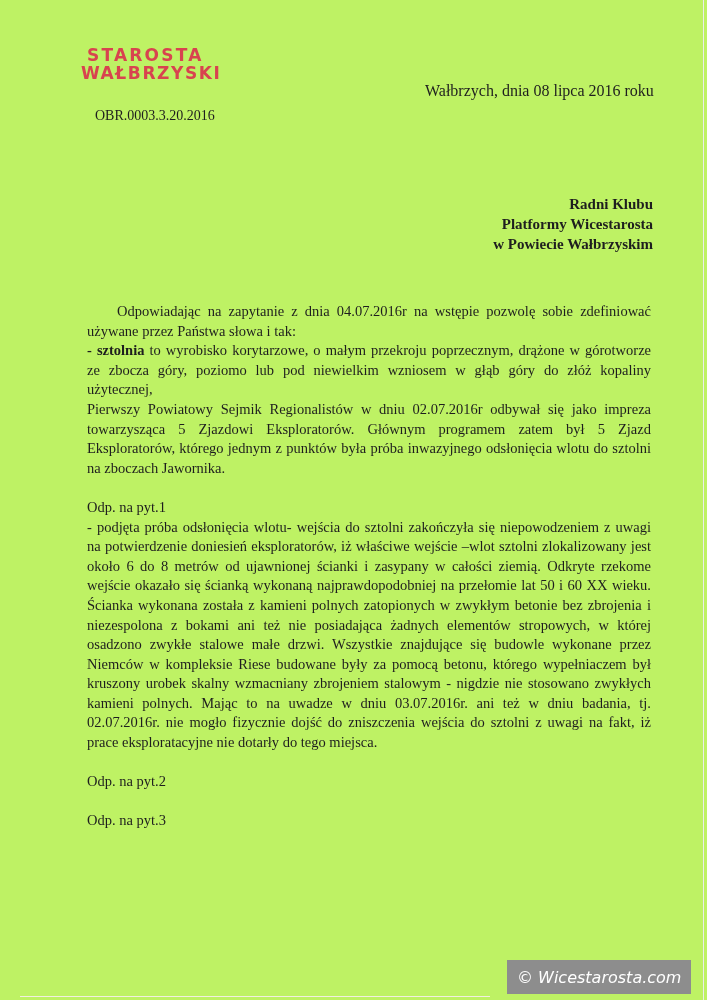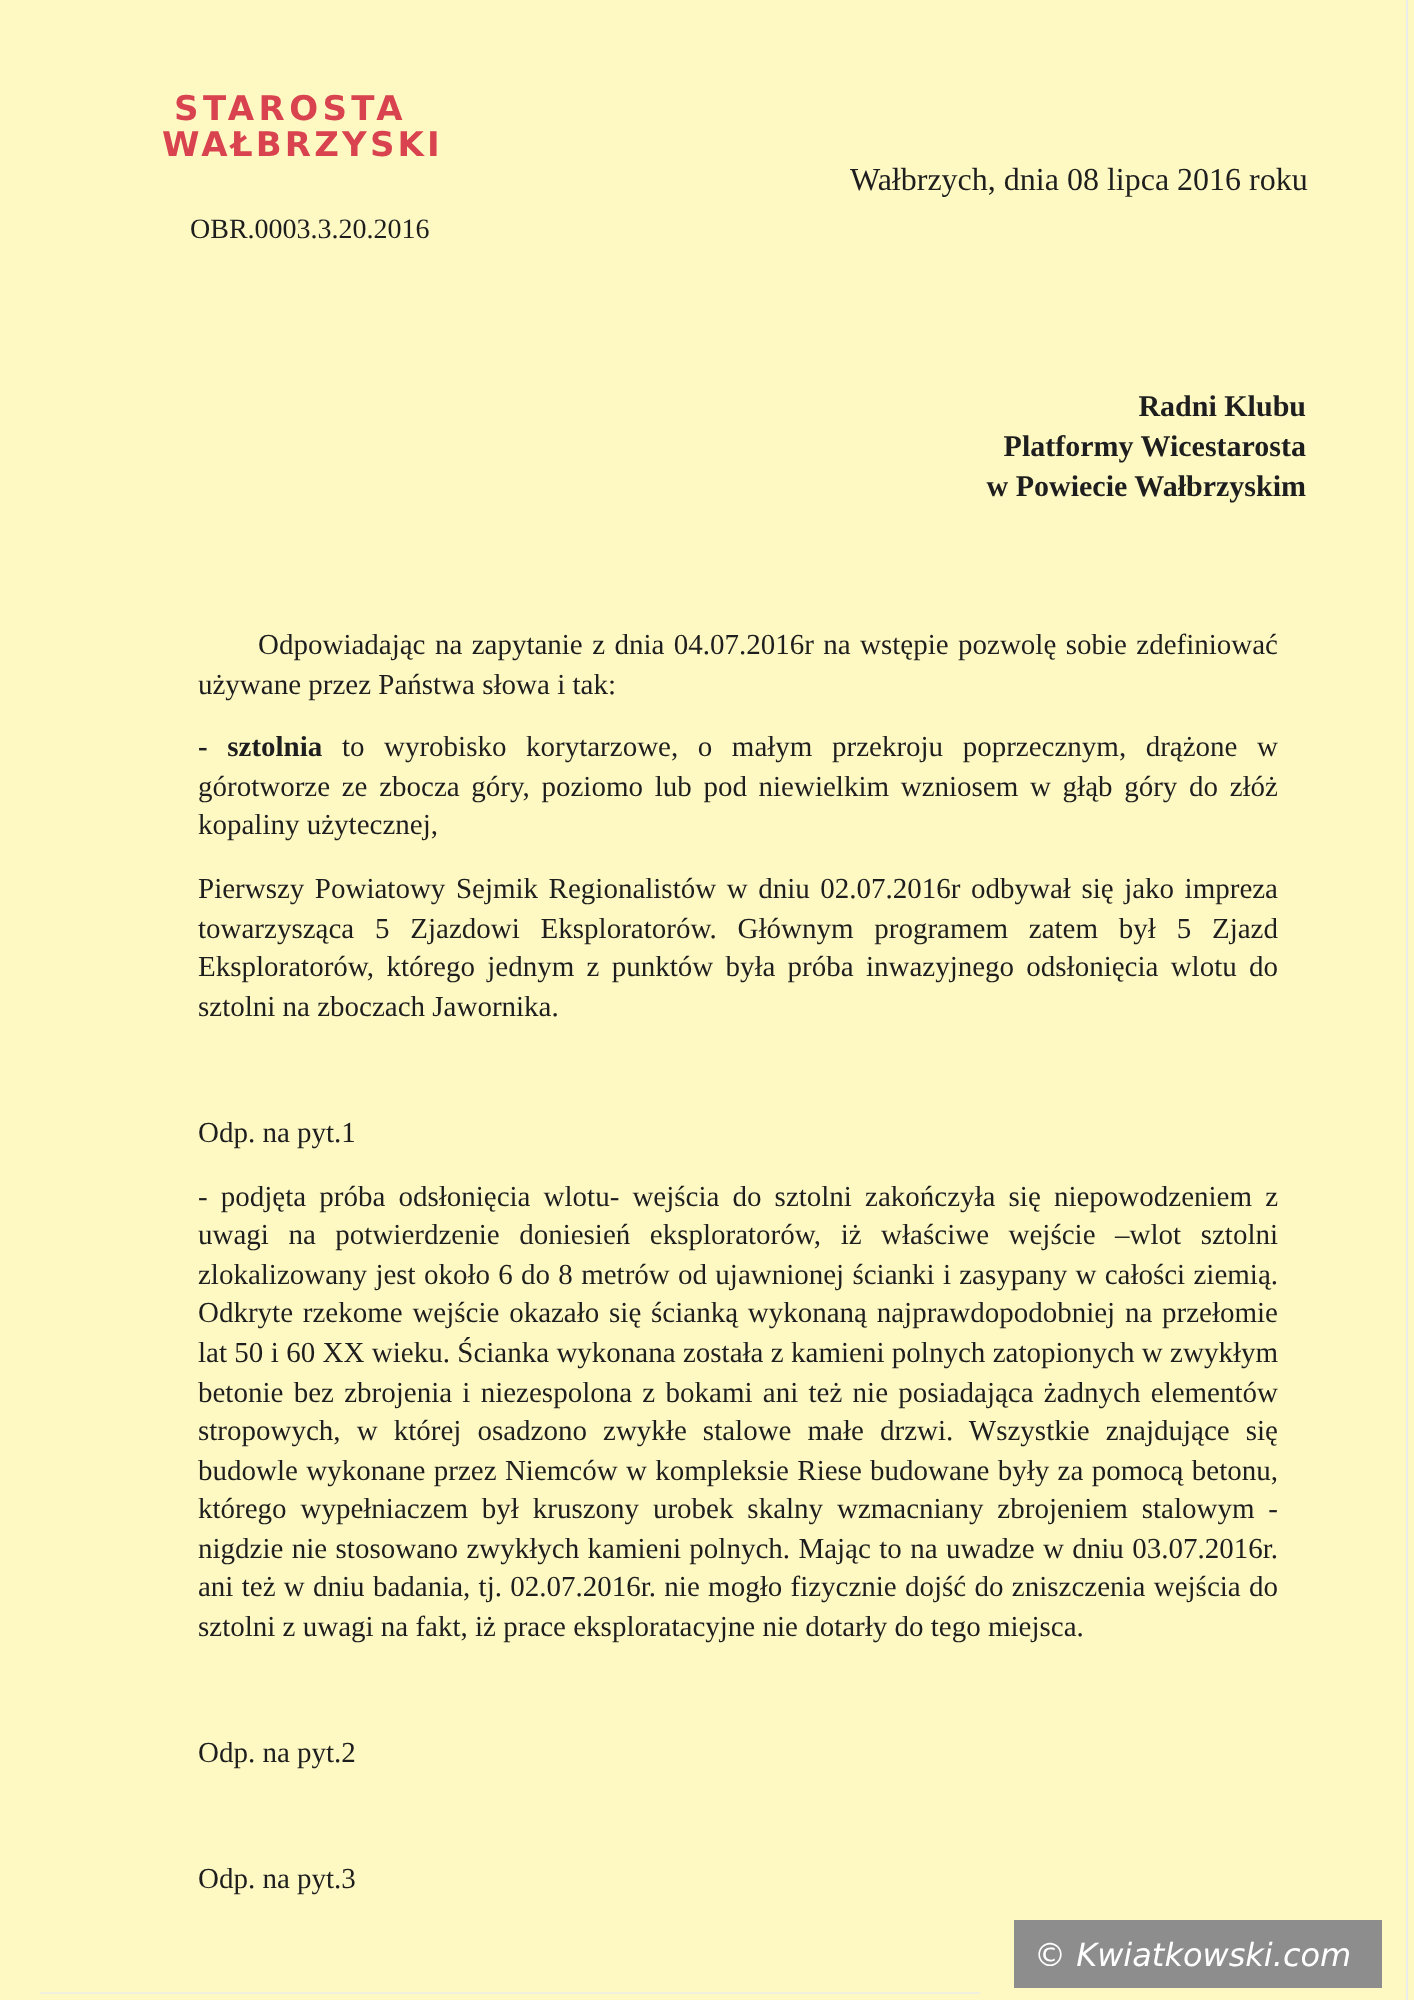--- a/index.html
+++ b/index.html
@@ -3,21 +3,21 @@
 <meta charset="utf-8">
 <style>
   html, body { margin: 0; padding: 0; }
   body {
     width: 707px; height: 1000px; overflow: hidden;
     background: #ffffff;
     font-family: "Liberation Serif", "DejaVu Serif", serif;
     color: #1e1e1e;
     position: relative;
   }
-  .page { position: absolute; left: 0; top: 0; width: 707px; height: 1000px; background: #fef9c3; }
+  .page { position: absolute; left: 0; top: 0; width: 707px; height: 1000px; background: #bef264; }
   .right-edge { position: absolute; left: 703px; top: 0; width: 1px; height: 1000px; background: #ececec; }
 
   .letterhead {
     position: absolute; left: 87px; top: 46px;
     font-family: "DejaVu Sans", sans-serif; font-weight: bold;
     color: #d8434f; font-size: 17px; letter-spacing: 2.2px; line-height: 18px;
   }
   .letterhead div { white-space: nowrap; }
   .letterhead .l2 { letter-spacing: 1.6px; margin-left: -6px; }
 
@@ -27,21 +27,21 @@
   .recipient {
     position: absolute; left: 472px; top: 194px; width: 181px;
     font-weight: bold; font-size: 15px; line-height: 20px; text-align: right;
   }
   .recipient div { white-space: nowrap; }
 
   .body {
     position: absolute; left: 87px; top: 302px; width: 564px;
     font-size: 14.5px; line-height: 19.6px; text-align: justify;
   }
-  .body p { margin: 12px; }
+  .body p { margin: 0; }
   .indent { text-indent: 30px; }
   .gap { height: 19.6px; }
   .no-justify { text-align: left; }
   b { font-weight: bold; }
 
   .watermark {
     position: absolute; left: 507px; top: 960px; width: 184px; height: 34px;
     background: #8d8d8d; color: #ffffff;
     font-family: "DejaVu Sans", sans-serif; font-style: italic; font-size: 16px;
     display: flex; align-items: center; padding-left: 10px; box-sizing: border-box;
@@ -79,14 +79,14 @@
     <p>- podjęta próba odsłonięcia wlotu- wejścia do sztolni zakończyła się niepowodzeniem z uwagi na potwierdzenie doniesień eksploratorów, iż właściwe wejście –wlot sztolni zlokalizowany jest około 6 do 8 metrów od ujawnionej ścianki i zasypany w całości ziemią. Odkryte rzekome wejście okazało się ścianką wykonaną najprawdopodobniej na przełomie lat 50 i 60 XX wieku. Ścianka wykonana została z kamieni polnych zatopionych w zwykłym betonie bez zbrojenia i niezespolona z bokami ani też nie posiadająca żadnych elementów stropowych, w której osadzono zwykłe stalowe małe drzwi. Wszystkie znajdujące się budowle wykonane przez Niemców w kompleksie Riese budowane były za pomocą betonu, którego wypełniaczem był kruszony urobek skalny wzmacniany zbrojeniem stalowym - nigdzie nie stosowano zwykłych kamieni polnych. Mając to na uwadze w dniu 03.07.2016r. ani też w dniu badania, tj. 02.07.2016r. nie mogło fizycznie dojść do zniszczenia wejścia do sztolni z uwagi na fakt, iż prace eksploratacyjne nie dotarły do tego miejsca.</p>
 
     <div class="gap"></div>
     <p class="no-justify">Odp. na pyt.2</p>
 
     <div class="gap"></div>
     <p class="no-justify">Odp. na pyt.3</p>
   </div>
 
   <div class="footer-line"></div>
-  <div class="watermark">© Kwiatkowski.com</div>
+  <div class="watermark">© Wicestarosta.com</div>
 </div>
 
 </body></html>

